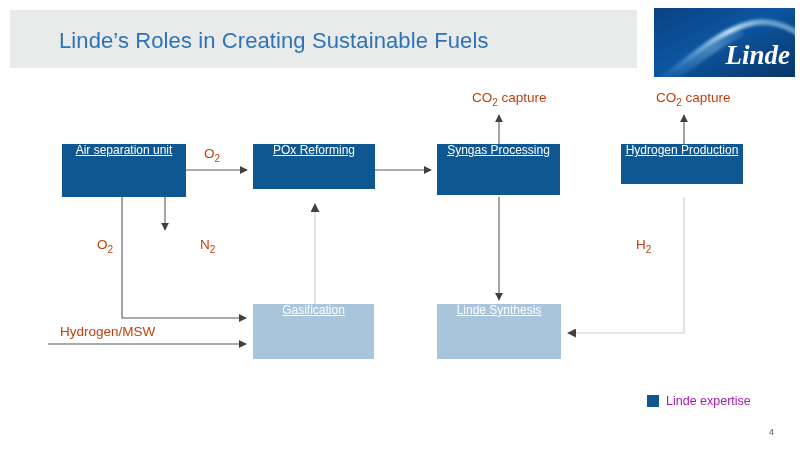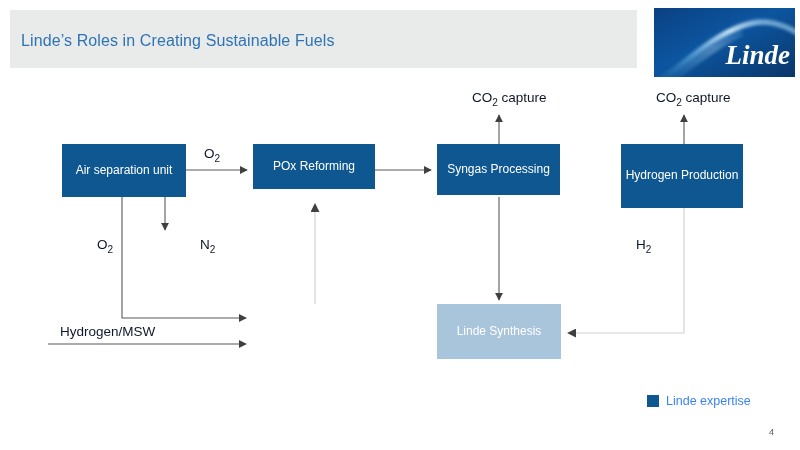--- a/index.html
+++ b/index.html
@@ -8,55 +8,55 @@
     background:#ffffff;font-family:"Liberation Sans",sans-serif;
     -webkit-font-smoothing:antialiased;
   }
   
   .header-band{
     position:absolute;left:10px;top:10px;width:627px;height:58px;
     background:var(--header-bg,#e9eaea);display:flex;align-items:center;
   }
   .slide-title{
     padding-left:11px;padding-top:4px;
-    font-size:16px;color:var(--title-text,#2e74b5);letter-spacing:.1px;
+    font-size:22px;color:var(--title-text,#2e74b5);letter-spacing:.1px;margin-left:38px;
   }
   .logo-wrap{position:absolute;left:654px;top:8px;width:141px;height:59px;}
   
   .box{
-    position:absolute;display:flex;align-items:center;justify-content:center;
-    color:#ffffff;font-size:12px;text-align:center;line-height:1.1;
+    position:absolute;display:flex;align-items:flex-start;justify-content:center;
+    color:#ffffff;font-size:12px;text-align:center;line-height:1.1;text-decoration:underline;
   }
   .box.dark{background:var(--dark-blue,#0e5791);}
   .box.light{background:var(--light-blue,#a9c5dc);}
   #box-asu{left:62px;top:144px;width:124px;height:53px;}
   #box-pox{left:253px;top:144px;width:122px;height:45px;}
   #box-syngas{left:437px;top:144px;width:123px;height:51px;}
-  #box-hydrogen{left:621px;top:144px;width:122px;height:64px;}
+  #box-hydrogen{left:621px;top:144px;width:122px;height:40px;}
   #box-gasification{left:253px;top:304px;width:121px;height:55px;}
   #box-fuel{left:437px;top:304px;width:124px;height:55px;}
   
   .connectors{position:absolute;left:0;top:0;z-index:0;}
   .box,.flabel,.legend,.header-band,.logo-wrap,.page-num{z-index:1;}
   .c-dark{stroke:var(--connector,#595959);stroke-width:1.1;fill:none;}
   .c-light{stroke:var(--connector-light,#d2d2d2);stroke-width:1.2;fill:none;}
   
-  .flabel{position:absolute;font-size:13.5px;color:#0f172a;white-space:nowrap;}
+  .flabel{position:absolute;font-size:13.5px;color:#c2410c;white-space:nowrap;}
   .flabel sub{font-size:10px;line-height:0;}
   #lbl-o2-arrow{left:204px;top:146px;}
   #lbl-o2-feed{left:97px;top:237px;}
   #lbl-n2{left:156px;top:237px;margin-left:44px;}
   #lbl-biomass{left:60px;top:324px;}
   #lbl-co2-left{left:472px;top:90px;}
   #lbl-co2-right{left:656px;top:90px;}
   #lbl-h2{left:636px;top:237px;}
   
   .legend{position:absolute;left:647px;top:394px;display:flex;align-items:center;gap:7px;}
   .legend-swatch{width:12px;height:12px;background:var(--dark-blue,#0e5791);}
-  .legend-label{font-size:12.5px;color:#3b82f6;}
+  .legend-label{font-size:12.5px;color:#a21caf;}
   
   .page-num{position:absolute;left:769px;top:427px;font-size:9px;color:#595959;}
 </style>
 </head>
 <body>
 
 <div id="slide">
 
   <div class="header-band">
     <div class="slide-title">Linde’s Roles in Creating Sustainable Fuels</div>
@@ -110,20 +110,23 @@
   </div>
   <div id="box-pox" class="box dark">
     <span>POx Reforming</span>
   </div>
   <div id="box-syngas" class="box dark">
     <span>Syngas Processing</span>
   </div>
   <div id="box-hydrogen" class="box dark">
     <span>Hydrogen Production</span>
   </div>
+  <div id="box-gasification" class="box light">
+    <span>Gasification</span>
+  </div>
   <div id="box-fuel" class="box light">
     <span>Linde Synthesis</span>
   </div>
 
   <div id="lbl-o2-arrow" class="flabel">
     <span>O</span><sub>2</sub>
   </div>
   <div id="lbl-o2-feed" class="flabel">
     <span>O</span><sub>2</sub>
   </div>

